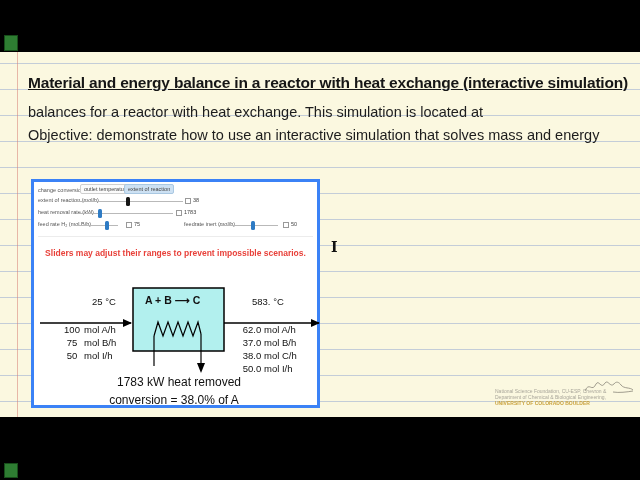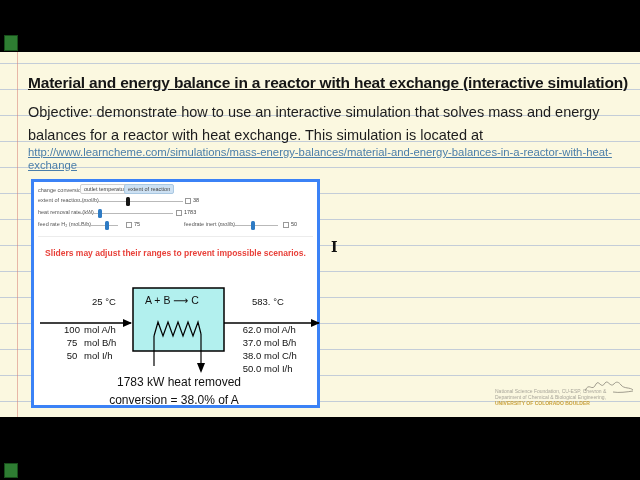--- a/index.html
+++ b/index.html
@@ -29,21 +29,21 @@
   .handle{position:absolute;width:4px;height:9px;border-radius:1.5px;top:-4px;}
   .handle.blue{background:#2e7bc4;}
   .handle.black{background:#151515;}
   .valbox{position:absolute;font-size:5.5px;color:#444;white-space:nowrap;}
   .valbox .sq{display:inline-block;width:4px;height:4px;border:1px solid #999;margin-right:2px;vertical-align:middle;}
   .divider{position:absolute;left:4px;right:4px;top:54px;height:1px;background:#ececec;}
   .warning{position:absolute;left:0;right:0;top:66px;text-align:center;font-size:8.5px;
     font-weight:600;color:#e8413a;}
   .dg{position:absolute;white-space:nowrap;color:#111;}
   .temp{font-size:9.5px;text-align:right;}
-  .reaction{font-size:10.5px;font-weight:400;}
+  .reaction{font-size:10.5px;font-weight:700;}
   .stream-row{position:absolute;font-size:9.5px;color:#111;}
   .stream-row .num{display:inline-block;width:24px;text-align:center;}
   .center-label{font-size:12px;text-align:center;}
   .cursor-ibeam{position:absolute;left:331px;top:239px;font-family:"DejaVu Serif",serif;
     font-size:14px;font-weight:bold;color:#111;}
   .attribution{position:absolute;left:495px;top:388px;width:142px;font-size:5px;
     color:#a9a69a;line-height:6px;}
   .attribution .gold{color:#c9a23c;font-weight:bold;}
   .sig{position:absolute;left:583px;top:378px;}
   svg{display:block;}
@@ -59,28 +59,24 @@
   <div class="green-marker" style="left:4px;top:463px;height:13px;"></div>
 
   <div class="paper">
     <div class="ruled-lines"></div>
     <div class="margin-line"></div>
   </div>
 
   <div class="doc-title">Material and energy balance in a reactor with heat exchange (interactive simulation)</div>
 
   <div class="objective">
+    <div>balances for a reactor with heat exchange. This simulation is located at</div>
     <div>Objective:  demonstrate how to use an interactive simulation that solves mass and energy</div>
-    <div>balances for a reactor with heat exchange. This simulation is located at</div>
   </div>
 
-  <div class="doc-link">
-    <div>http://www.learncheme.com/simulations/mass-energy-balances/material-and-energy-balances-in-a-reactor-with-heat-</div>
-    <div>exchange</div>
-  </div>
 
   <div class="panel">
 
     <div class="ctl" style="left:4px;top:5px;">change conversion with:</div>
     <div class="mode-btn" style="left:46px;top:2px;">outlet temperature</div>
     <div class="mode-btn selected" style="left:90px;top:2px;">extent of reaction</div>
 
     <div class="ctl" style="left:4px;top:15px;">extent of reaction (mol/h)</div>
     <div class="track" style="left:44px;top:19px;width:105px;">
       <div class="handle black" style="left:48px;"></div>

